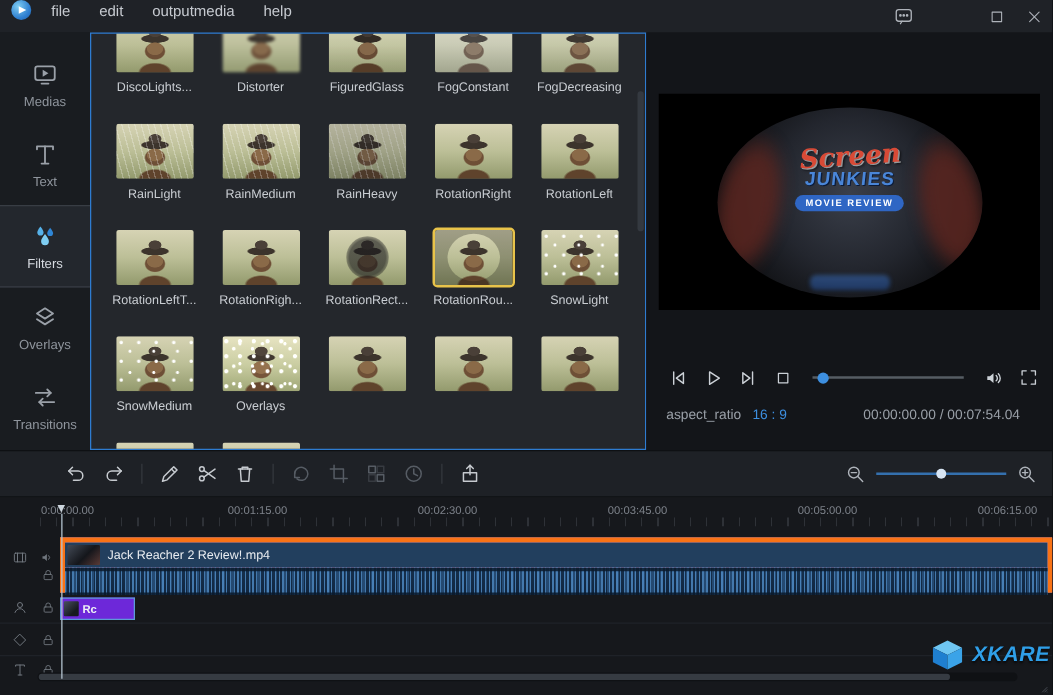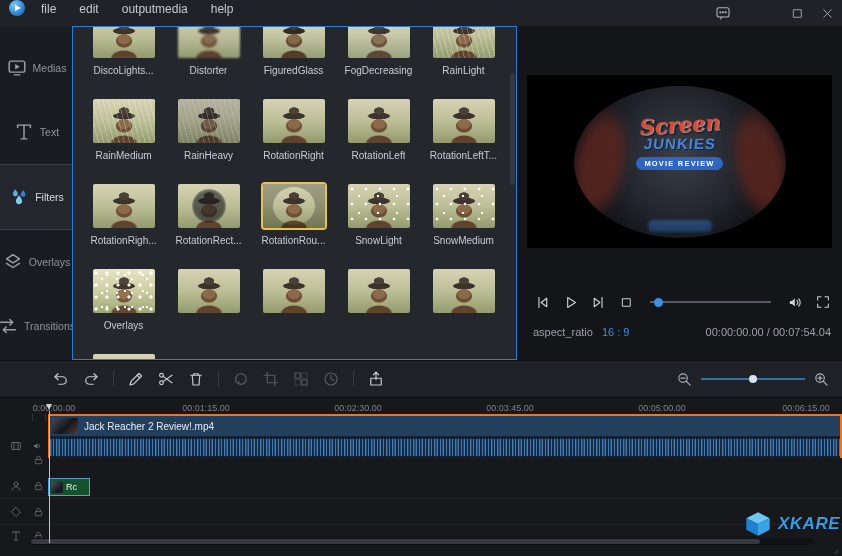--- a/index.html
+++ b/index.html
@@ -14,21 +14,21 @@
            background:radial-gradient(circle at 35% 32%,#7ecdf2,#2f7fd0 62%,#1d5fa8);position:relative;}
   #applogo::after{content:"";position:absolute;left:6px;top:4.5px;border-left:6px solid #fff;border-top:3.5px solid transparent;border-bottom:3.5px solid transparent;}
   #menus{display:flex;gap:19px;margin-left:14px;font-size:12px;color:#c6cad0;}
   .menu-item{padding:2px 2px;}
   #winbtns{position:absolute;right:0;top:0;height:26px;display:flex;align-items:center;gap:0;}
   .winbtn{width:30px;height:26px;display:flex;align-items:center;justify-content:center;color:#aeb3ba;}
   #chatbtn{margin-right:44px;}
 
   
   #sidebar{position:absolute;left:0;top:26px;width:72px;height:334px;background:#191c20;padding-top:10px;box-sizing:border-box;}
-  .sideitem{height:64px;display:flex;flex-direction:row;align-items:center;justify-content:center;gap:5px;color:#8f959d;}
+  .sideitem{height:64px;display:flex;flex-direction:column;align-items:center;justify-content:center;gap:5px;color:#8f959d;}
   .sideitem .ico{width:22px;height:22px;color:#9aa0a8;}
   .sideitem .slabel{font-size:10.5px;}
   .sideitem.active{background:#23272d;border-top:1px solid #383d44;border-bottom:1px solid #383d44;color:#d6dae0;}
   .sideitem.active .slabel{color:#d6dae0;}
 
   
   #fpanel{position:absolute;left:72px;top:26px;width:445px;height:334px;box-sizing:border-box;
           border:1px solid #2e7cd1;background:#24272c;overflow:hidden;}
   #fgrid{position:absolute;left:8px;top:-13px;display:grid;grid-template-columns:repeat(5,85px);grid-auto-rows:85px;}
   .fcell{display:flex;flex-direction:column;align-items:center;}
@@ -78,21 +78,21 @@
   #sj2{font-weight:bold;font-size:15px;letter-spacing:1px;color:#4a86d8;transform:skewX(-6deg);margin-top:-2px;
        text-shadow:1px 1px 0 #0a1b3a;}
   #sj3{display:inline-block;background:#2f66c4;color:#fff;font-size:7.5px;font-weight:bold;letter-spacing:1.2px;
        padding:2px 8px;border-radius:7px;margin-top:2px;}
   #sjdup{position:absolute;left:50%;bottom:6px;transform:translateX(-50%);width:64px;height:12px;border-radius:5px;
        background:linear-gradient(#3a6db8,#24509a);filter:blur(1.5px);opacity:.55;}
   #controls{position:absolute;left:16px;right:10px;top:264px;height:24px;display:flex;align-items:center;gap:10px;color:#ccd1d7;}
   #controls .pbtn{width:18px;height:18px;}
   #pslider{flex:1;height:2px;background:#565c63;position:relative;margin:0 5px;}
   #pdot{position:absolute;left:3%;top:-3.5px;width:9px;height:9px;border-radius:50%;background:#3d8fe0;}
-  #stats{position:absolute;left:16px;right:11px;top:300px;display:flex;justify-content:space-between;font-size:11px;color:#9aa0a8;}
+  #stats{position:absolute;left:16px;right:26px;top:300px;display:flex;justify-content:space-between;font-size:11px;color:#9aa0a8;}
   #ratioval{color:#3d8fe0;margin-left:9px;}
 
   
   #toolbar{position:absolute;left:0;top:360px;width:842px;height:38px;background:#1e2126;
            border-top:1px solid #0e1013;border-bottom:1px solid #0e1013;display:flex;align-items:center;box-sizing:border-box;}
   #toolbar .tbtn{width:20px;height:20px;margin:0 5px;color:#c6cacf;}
   #toolbar .tbtn.dis{color:#565c64;}
   #toolbar .tdiv{width:1px;height:16px;background:#34383e;margin:0 7px;}
   #tleft{display:flex;align-items:center;padding-left:46px;}
   #tright{position:absolute;right:12px;top:0;height:100%;display:flex;align-items:center;gap:8px;color:#aeb3ba;}
@@ -100,32 +100,32 @@
   #zdot{position:absolute;left:46%;top:-3.5px;width:8px;height:8px;border-radius:50%;background:#d7e5f3;}
 
   
   #timeline{position:absolute;left:0;top:398px;width:842px;height:158px;background:#16181c;}
   #ticks{position:absolute;left:32px;right:0;top:16px;height:7px;
          background:repeating-linear-gradient(90deg,#42464d 0 1px,transparent 1px 13px);opacity:.55;}
   .rlabel{position:absolute;top:5px;font-size:9px;color:#7d828a;transform:translateX(-50%);white-space:nowrap;}
   .lane{position:absolute;left:0;right:0;border-bottom:1px solid #1f2228;}
   #playhead{position:absolute;left:49px;top:13px;width:1px;height:132px;background:#b8c7d4;z-index:6;}
   #playhead::before{content:"";position:absolute;left:-3px;top:-7px;border:3.5px solid transparent;border-top:6px solid #cdd6de;}
-  #track1{position:absolute;left:48px;right:0;top:16px;height:44px;box-sizing:border-box;border:2px solid #f97316;background:#f9a8d4;}
+  #track1{position:absolute;left:48px;right:0;top:32px;height:44px;box-sizing:border-box;border:4px solid #f97316;background:#f9a8d4;}
   #clipheader{height:20px;background:#223f5e;display:flex;align-items:center;gap:6px;padding-left:2px;overflow:hidden;}
   #clipthumb{width:26px;height:16px;border-radius:1px;flex:none;
              background:linear-gradient(135deg,#434a56 0%,#14161b 55%,#5a3a36 100%);}
   #clipname{font-size:10px;color:#e8ecf0;white-space:nowrap;}
   #wave{height:22px;
     background:
       repeating-linear-gradient(90deg,rgba(80,140,198,.8) 0 1px,transparent 1px 3px),
       repeating-linear-gradient(90deg,rgba(54,104,156,.5) 0 2px,transparent 2px 7px),
       linear-gradient(#16304d,#102640);
     box-shadow:inset 0 3px 0 rgba(10,26,44,.85), inset 0 -2px 0 rgba(10,26,44,.85);}
-  #clip2{position:absolute;left:48px;top:80px;width:42px;height:18px;box-sizing:border-box;border:1px solid #5d9ad8;background:#14532d;display:flex;align-items:center;gap:3px;padding-left:2px;}
+  #clip2{position:absolute;left:48px;top:80px;width:60px;height:18px;box-sizing:border-box;border:1px solid #5d9ad8;background:#6d28d9;display:flex;align-items:center;gap:3px;padding-left:2px;font-weight:bold;}
   #clip2thumb{width:12px;height:12px;border-radius:1px;flex:none;background:linear-gradient(135deg,#4a5160,#171a20 70%);}
   #clip2name{font-size:9px;color:#eef2f6;}
   .railico{position:absolute;color:#70767e;width:12px;height:12px;}
   #tscroll{position:absolute;left:30px;right:28px;top:140px;height:7px;background:#0f1114;border-radius:4px;}
   #tscrollthumb{position:absolute;left:1px;top:1px;bottom:1px;width:93%;background:#363b42;border-radius:3px;}
   #watermark{position:absolute;left:744px;top:112px;display:flex;align-items:center;gap:6px;}
   #wmtext{font-size:17px;font-weight:bold;font-style:italic;color:#2f9fe8;text-shadow:0 1px 2px rgba(0,0,0,.7);letter-spacing:.5px;}
   #grip{position:absolute;right:3px;bottom:1px;color:#4a4f57;}
 </style>
 </head>
@@ -224,20 +224,24 @@
           <div class="flabel">DiscoLights...</div>
         </div>
       <div class="fcell">
           <div class="thumb fx-blur"></div>
           <div class="flabel">Distorter</div>
         </div>
       <div class="fcell">
           <div class="thumb fx-glass"></div>
           <div class="flabel">FiguredGlass</div>
         </div>
+      <div class="fcell">
+          <div class="thumb fx-fog"></div>
+          <div class="flabel">FogConstant</div>
+        </div>
 
       <div class="fcell">
           <div class="thumb fx-fog2"></div>
           <div class="flabel">FogDecreasing</div>
         </div>
       <div class="fcell">
           <div class="thumb fx-rain"></div>
           <div class="flabel">RainLight</div>
         </div>
       <div class="fcell">

